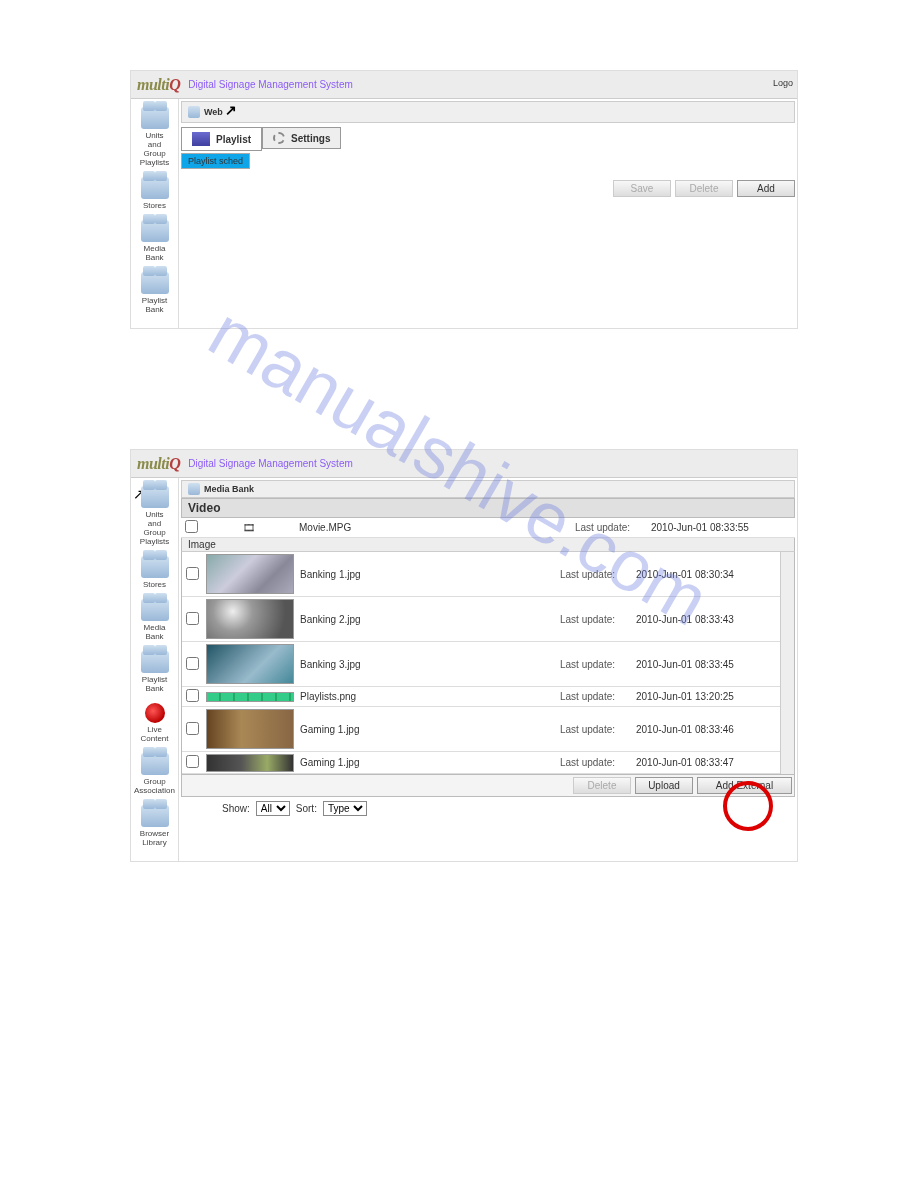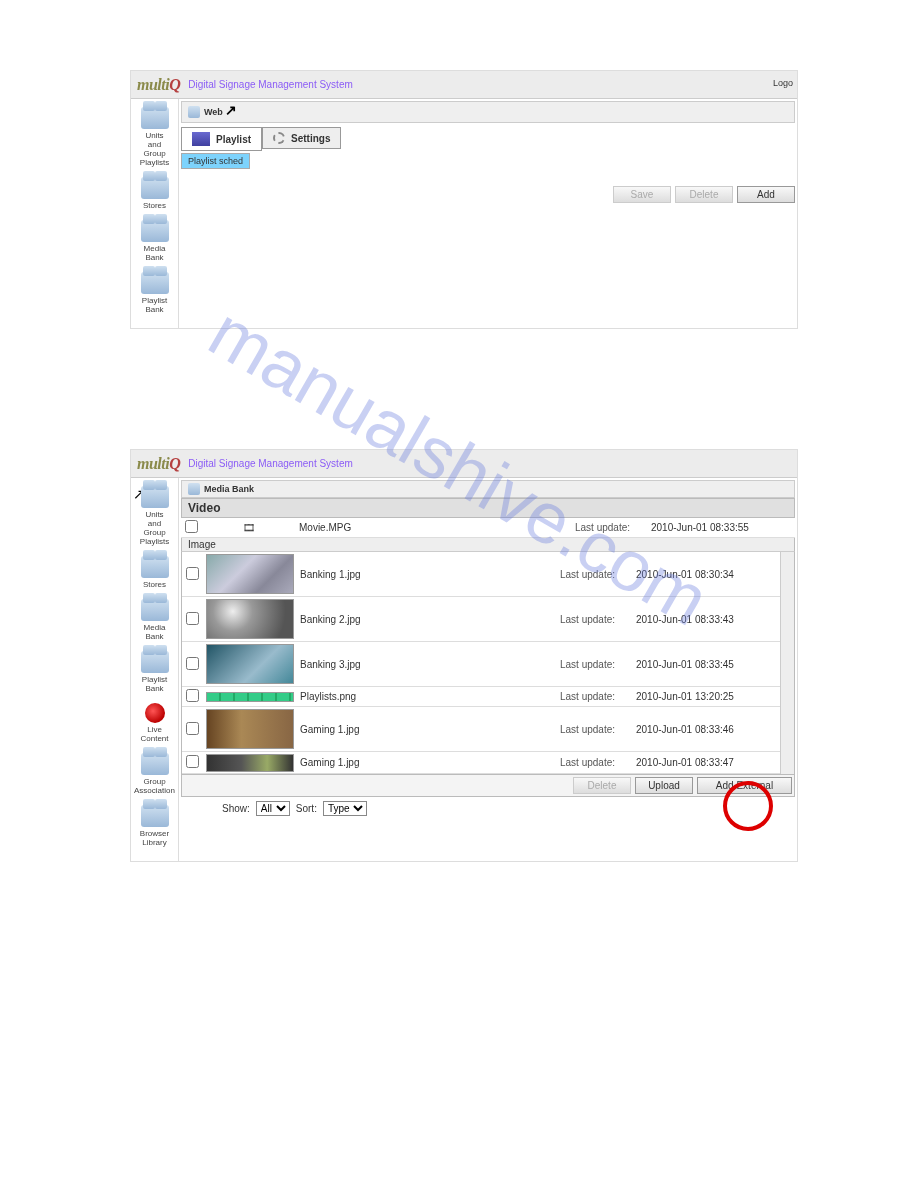--- a/index.html
+++ b/index.html
@@ -33,25 +33,25 @@
   
   .crumb { background: #efefef; border: 1px solid #ccc; padding: 2px 6px; font-size: 9px; font-weight: bold; display: flex; align-items: center; gap: 4px; }
   .crumb .mini { width: 12px; height: 12px; background: linear-gradient(#cfe0f0,#9ab8d8); border-radius: 2px; }
 
   
   .tabrow { display: flex; align-items: flex-start; margin-top: 4px; margin-bottom: 2px; }
   .tab { border: 1px solid #999; background: #eee; padding: 4px 10px; font-size: 10px; font-weight: bold; display: flex; align-items: center; gap: 6px; cursor: pointer; }
   .tab.active { background: #fff; }
   .tab .sq { width: 18px; height: 14px; background: linear-gradient(#6a6ad0,#4040a0); }
   .tab .gear { width: 12px; height: 12px; border: 2px dashed #888; border-radius: 50%; }
-  .subtab { border: 1px solid #aaa; background: #7dd3fc; padding: 2px 6px; font-size: 9px; margin-top: 0; width: fit-content; cursor: pointer; }
+  .subtab { border: 1px solid #aaa; background: #0ea5e9; padding: 2px 6px; font-size: 9px; margin-top: 0; width: fit-content; cursor: pointer; }
 
   .bodybox { border: 1px solid #ccc; margin-top: 4px; padding: 4px 6px; font-size: 10px; font-style: italic; color: #666; }
 
-  .btnrow { display: flex; justify-content: flex-end; gap: 4px; margin-top: 17px; }
+  .btnrow { display: flex; justify-content: flex-end; gap: 4px; margin-top: 11px; }
   .btn { border: 1px solid #999; background: linear-gradient(#f8f8f8,#ddd); padding: 2px 0; width: 58px; text-align: center; font-size: 10px; cursor: pointer; }
   .btn.dis { color: #aaa; border-color: #ccc; }
   .btn.wide { width: 95px; }
 
   
   .sectionhdr { background: #e0e0e0; font-weight: bold; font-size: 12px; padding: 2px 6px; border: 1px solid #bbb; }
   .subhdr { background: #eee; font-weight: normal; font-size: 10px; padding: 1px 6px; border-left:1px solid #bbb; border-right:1px solid #bbb; border-bottom: 1px solid #ccc;}
   .row { display: flex; align-items: center; border-bottom: 1px solid #ddd; padding: 2px 4px; gap: 6px; font-size: 10px; }
   .row .cb { width: 14px; }
   .row input[type=checkbox] { cursor: pointer; }

